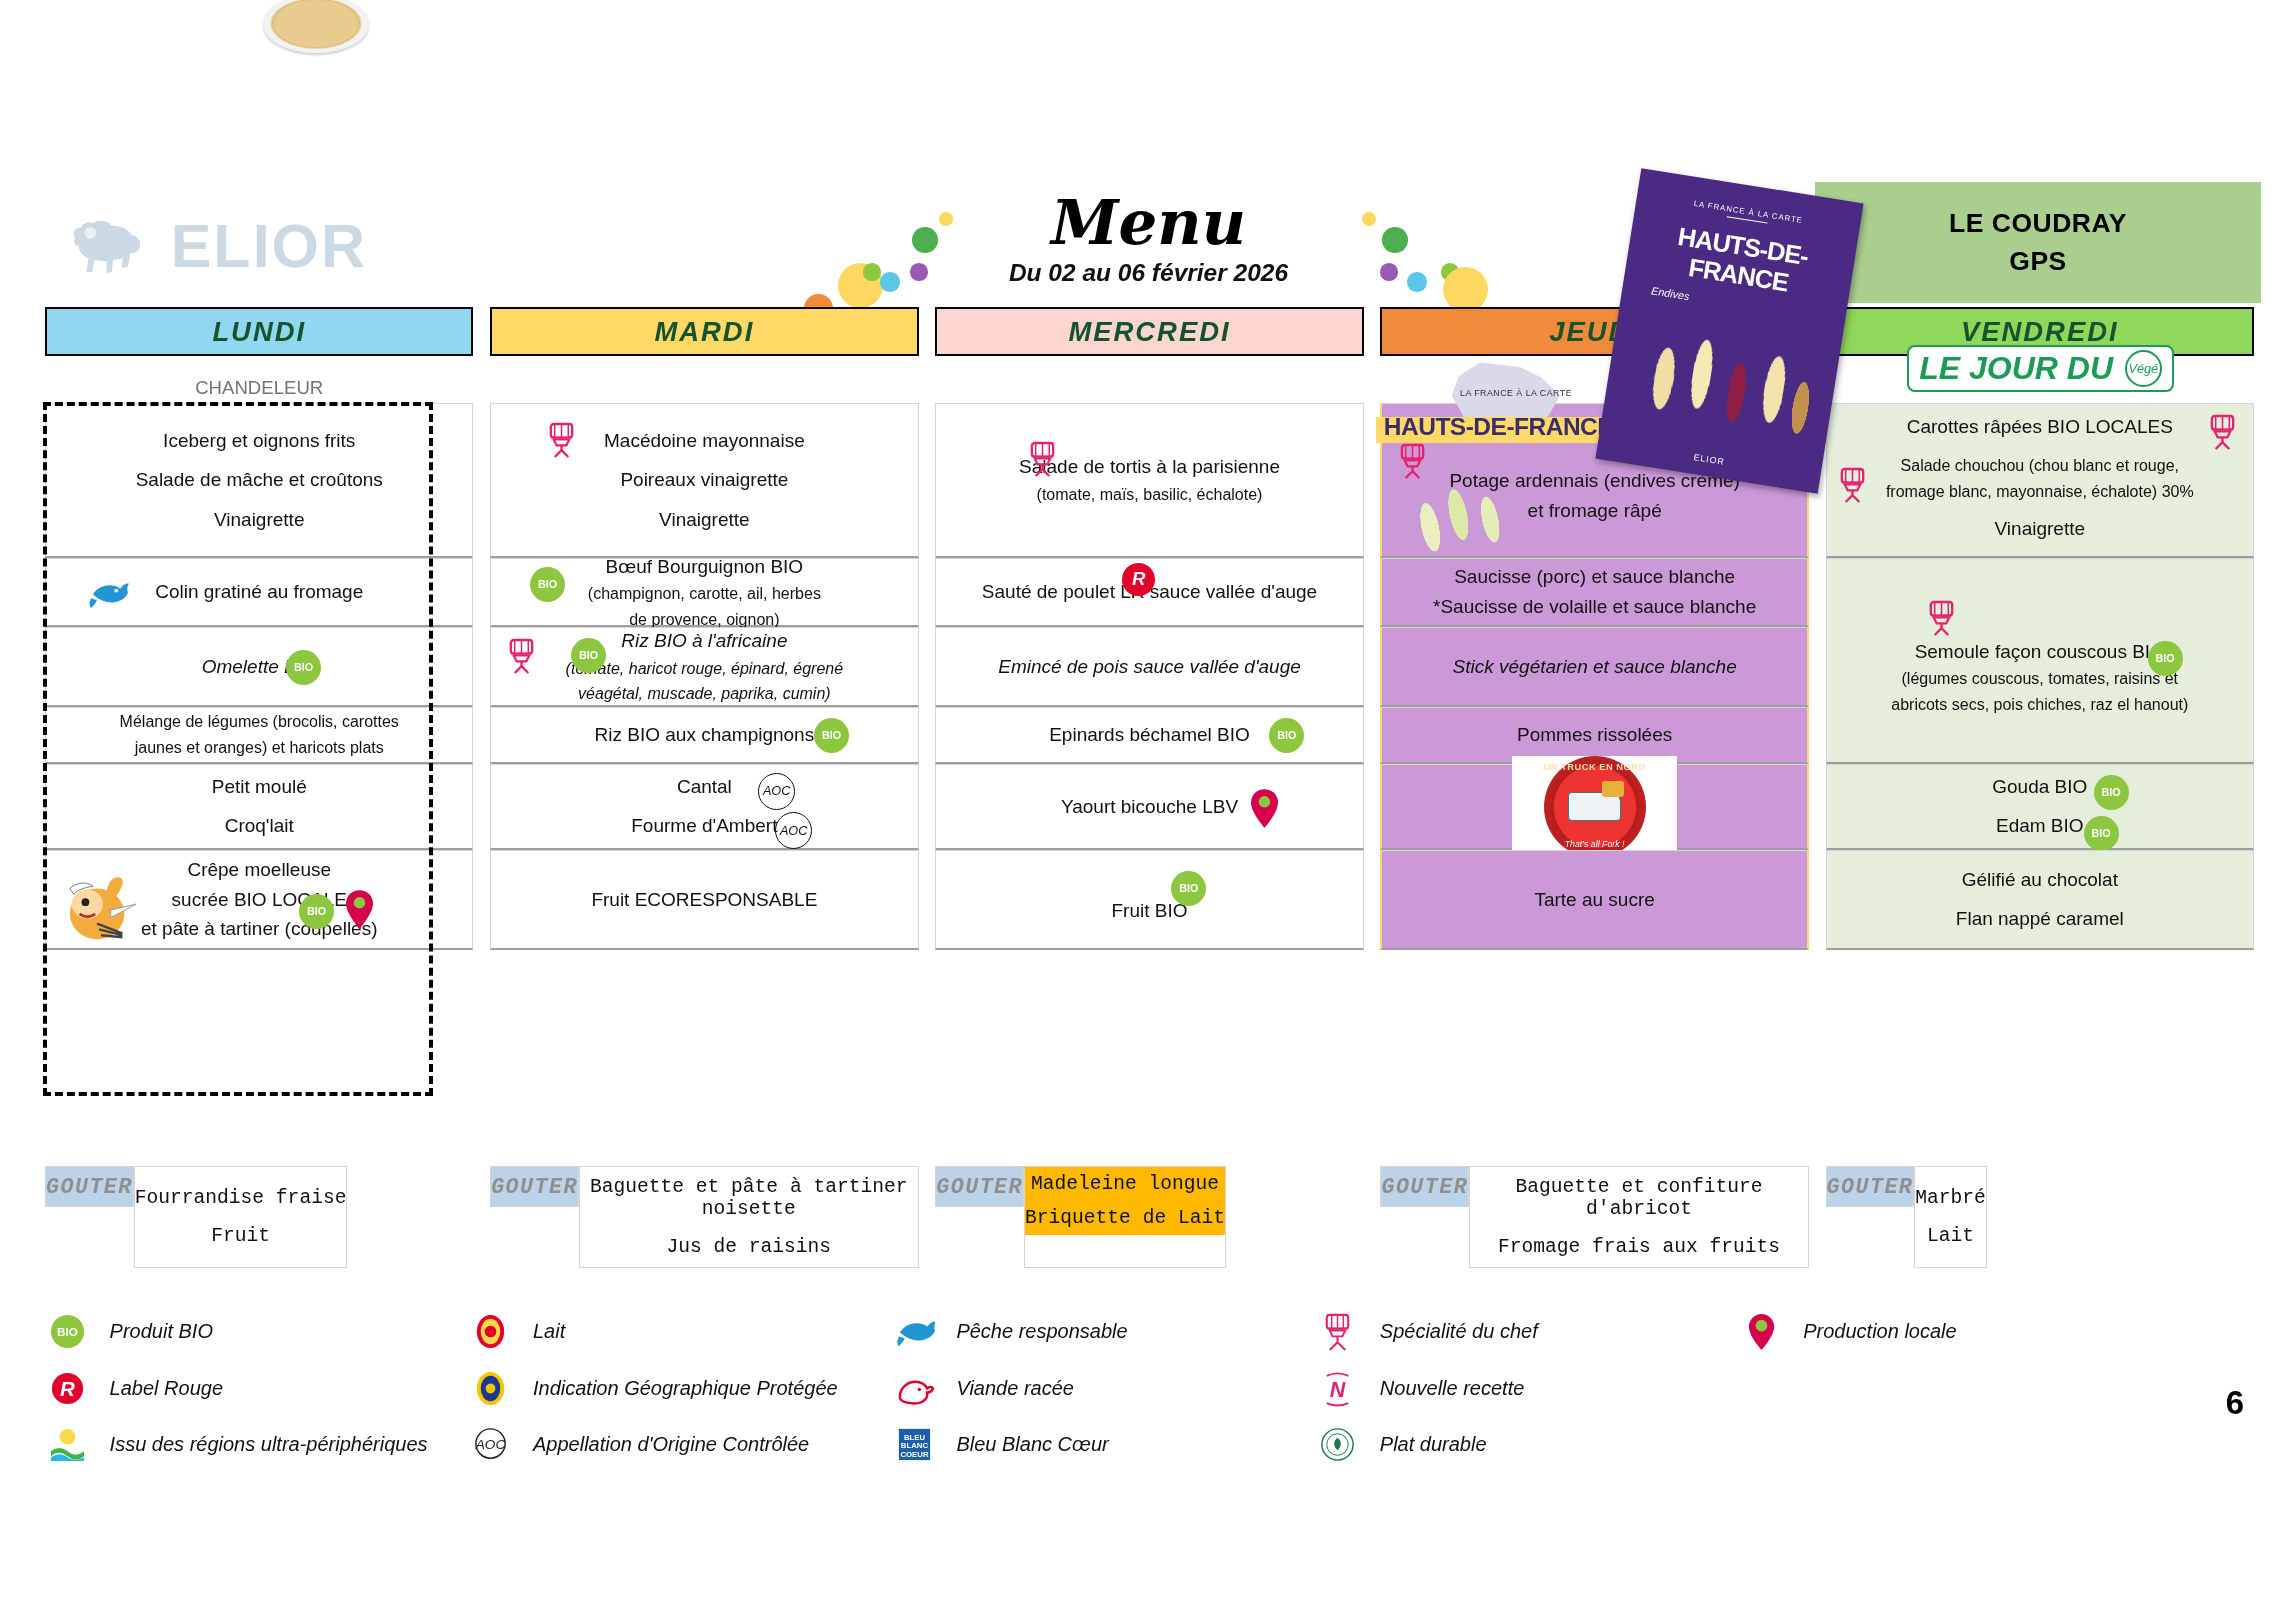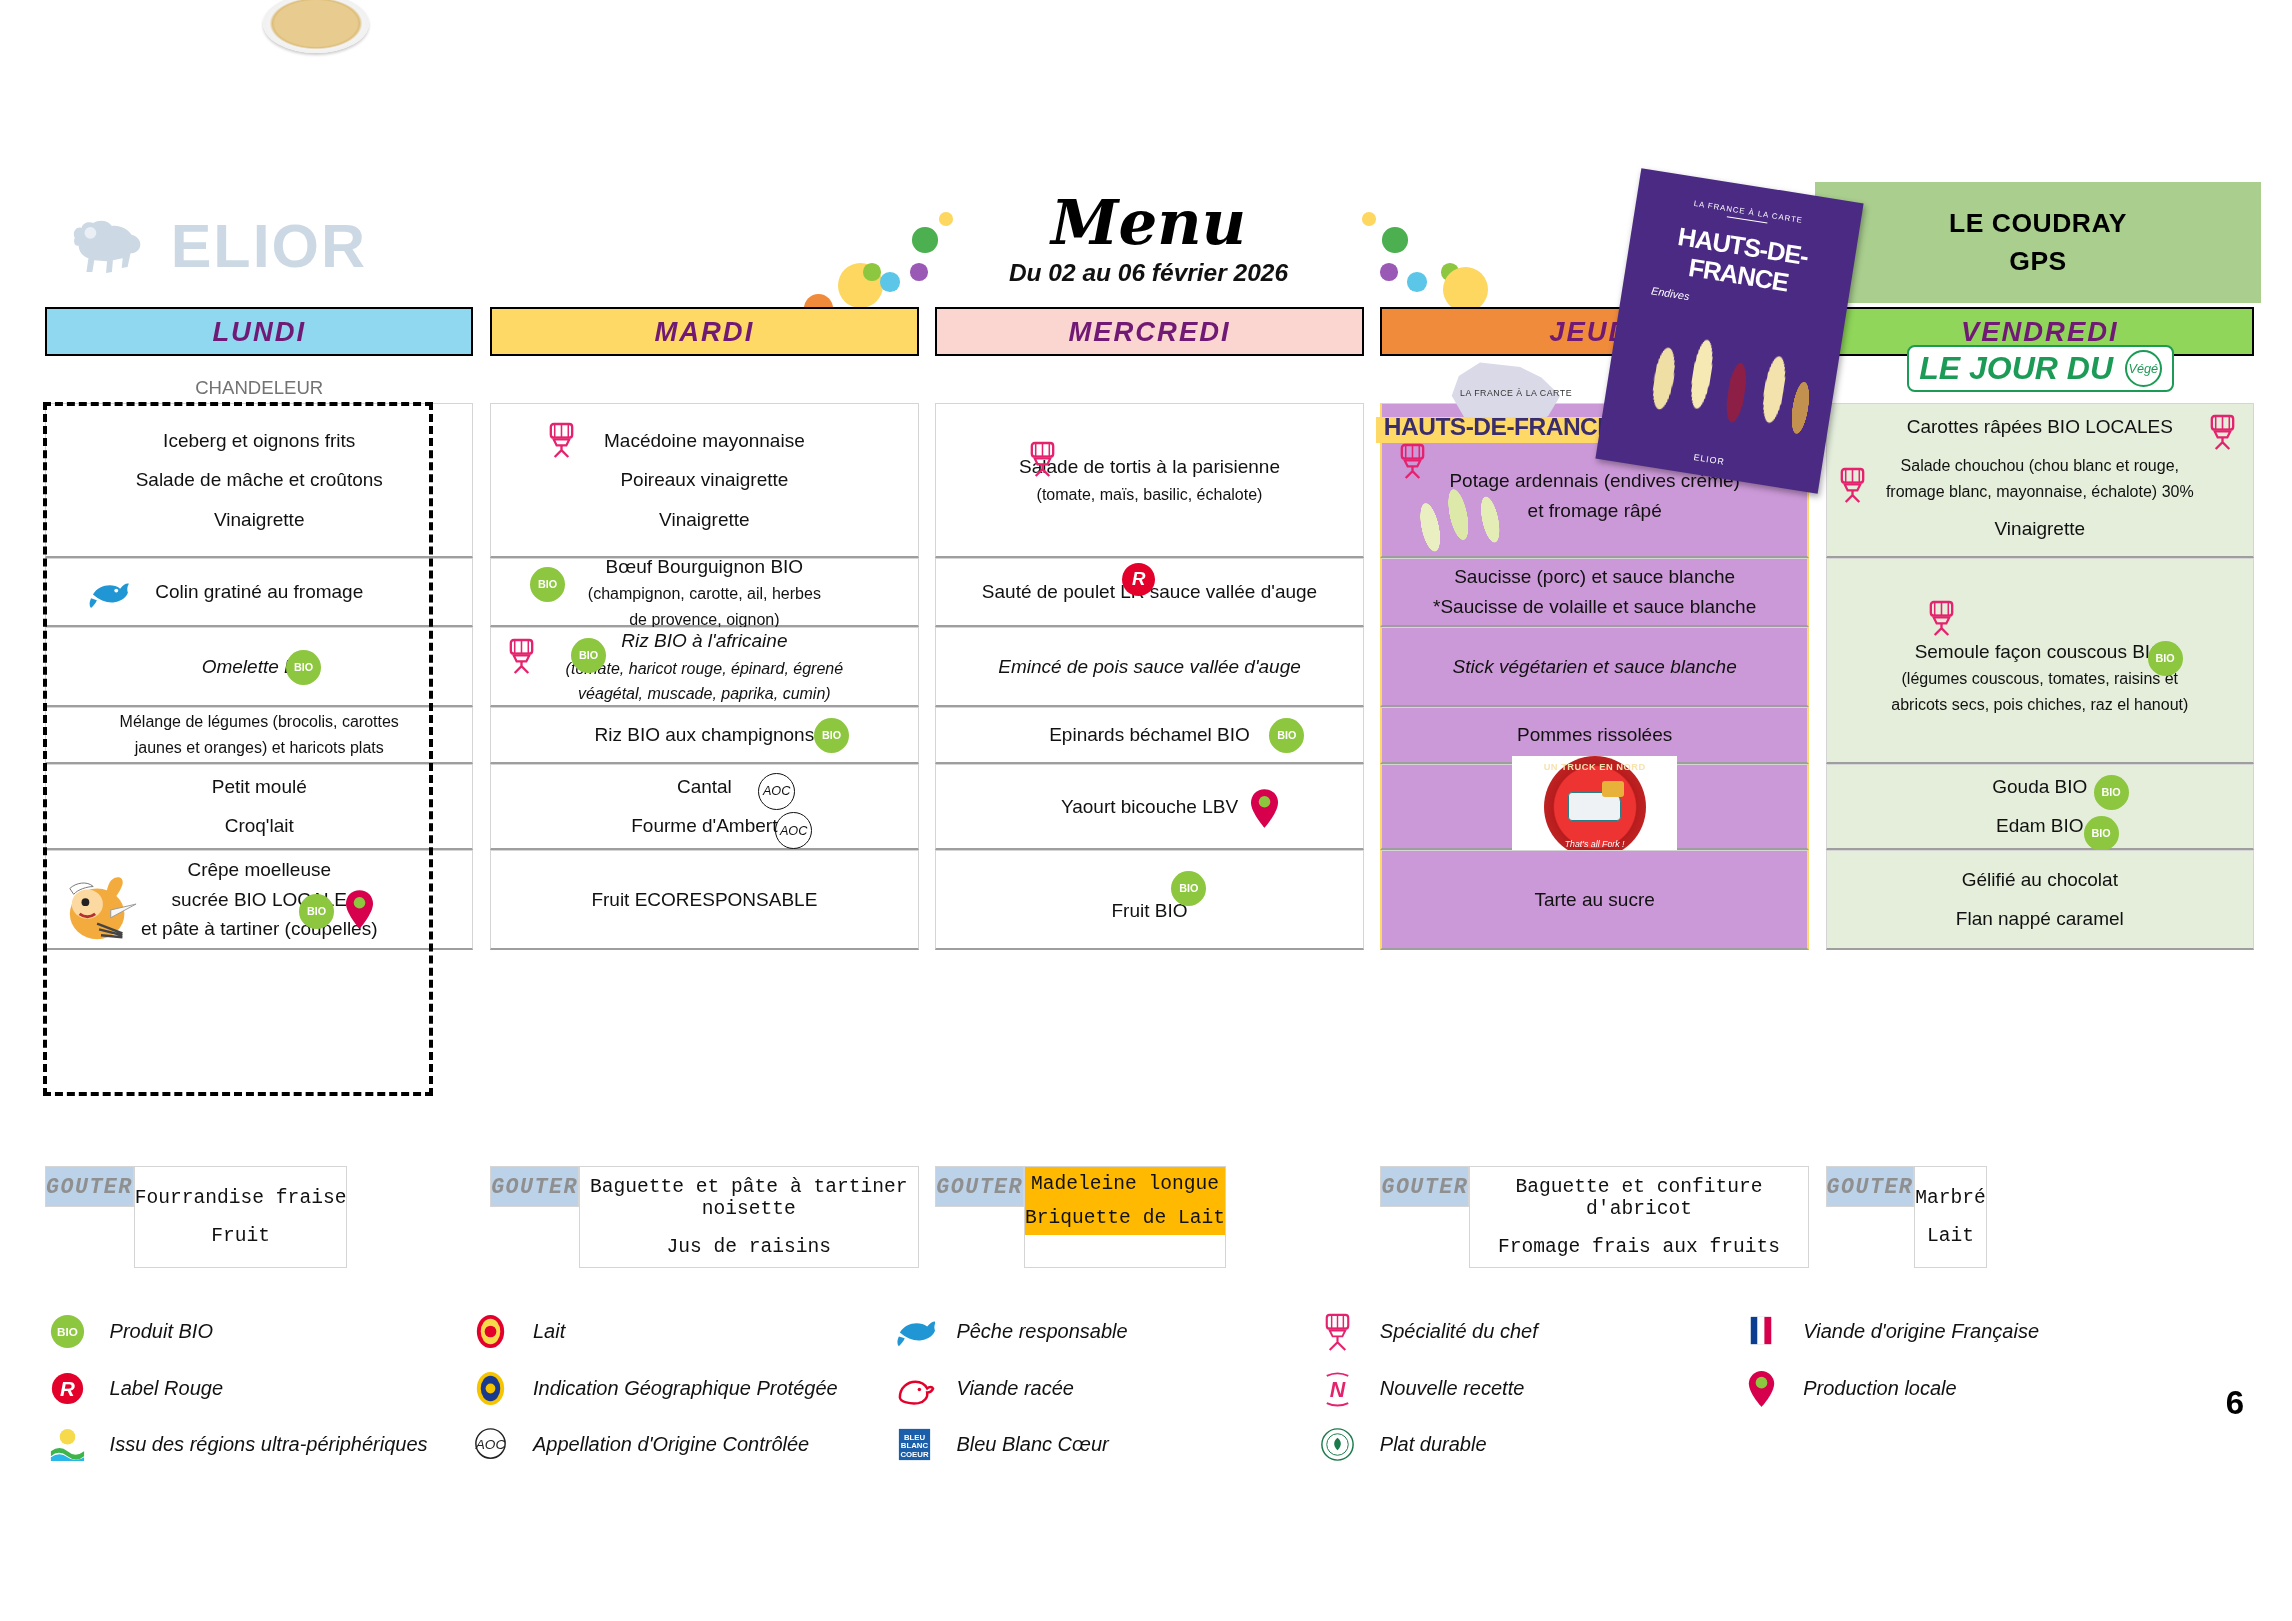--- a/index.html
+++ b/index.html
@@ -149,21 +149,21 @@
   .day-cell {
     flex: 1;
     border: 2.9px solid #000;
     display: flex;
     align-items: center;
     justify-content: center;
     font-size: 27.4px;
     font-weight: bold;
     font-style: italic;
     letter-spacing: 2px;
-    color: #701a75;
+    color: #14532d;
     box-sizing: border-box;
   }
 
   
   #grid {
     position: absolute;
     left: 45px; top: 372px;
     width: 2209px;
     display: flex;
     gap: 16.7px;
@@ -970,30 +970,20 @@
           </svg>
       </span>
       <span class="lbl">Plat durable</span>
     </div>
   </div>
 
   <div class="leg-col">
     <div class="leg-item">
       <span class="leg-ic">
         <svg viewBox="0 0 42 42">
-            <rect x="10" y="6" width="7" height="28" fill="#0b3d91"></rect>
-            <rect x="17" y="6" width="7" height="28" fill="#fff" stroke="#ddd" stroke-width=".5"></rect>
-            <rect x="24" y="6" width="7" height="28" fill="#d6004c"></rect>
-          </svg>
-      </span>
-      <span class="lbl">Viande d'origine Française</span>
-    </div>
-    <div class="leg-item">
-      <span class="leg-ic">
-        <svg viewBox="0 0 42 42">
             <path fill="#d6004c" d="M21 3c-7 0-13 6-13 13 0 10 13 24 13 24s13-14 13-24c0-7-6-13-13-13z"></path>
             <circle cx="21" cy="15" r="6" fill="#8dc63f"></circle>
           </svg>
       </span>
       <span class="lbl">Production locale</span>
     </div>
   </div>
 </div>
 
 <div id="page-num">6</div>

